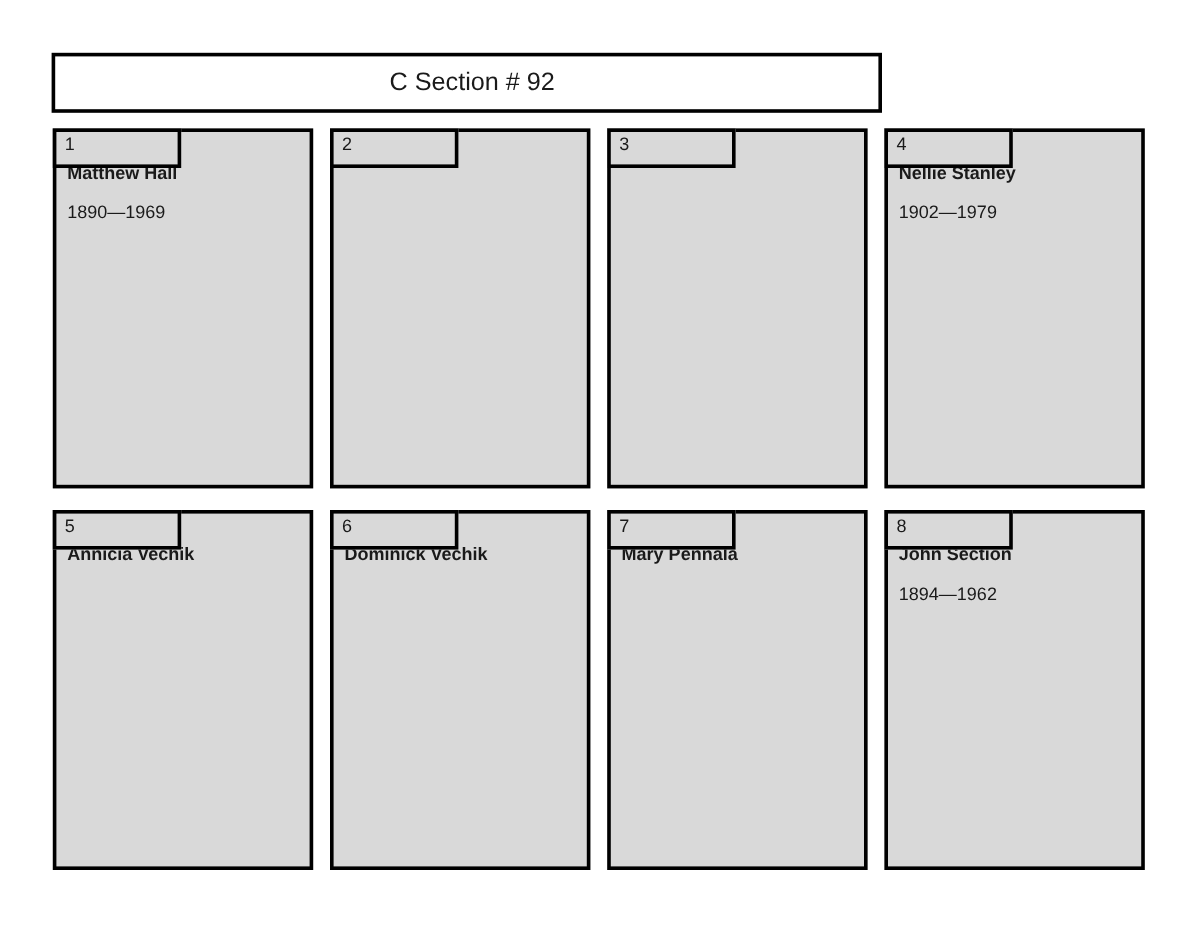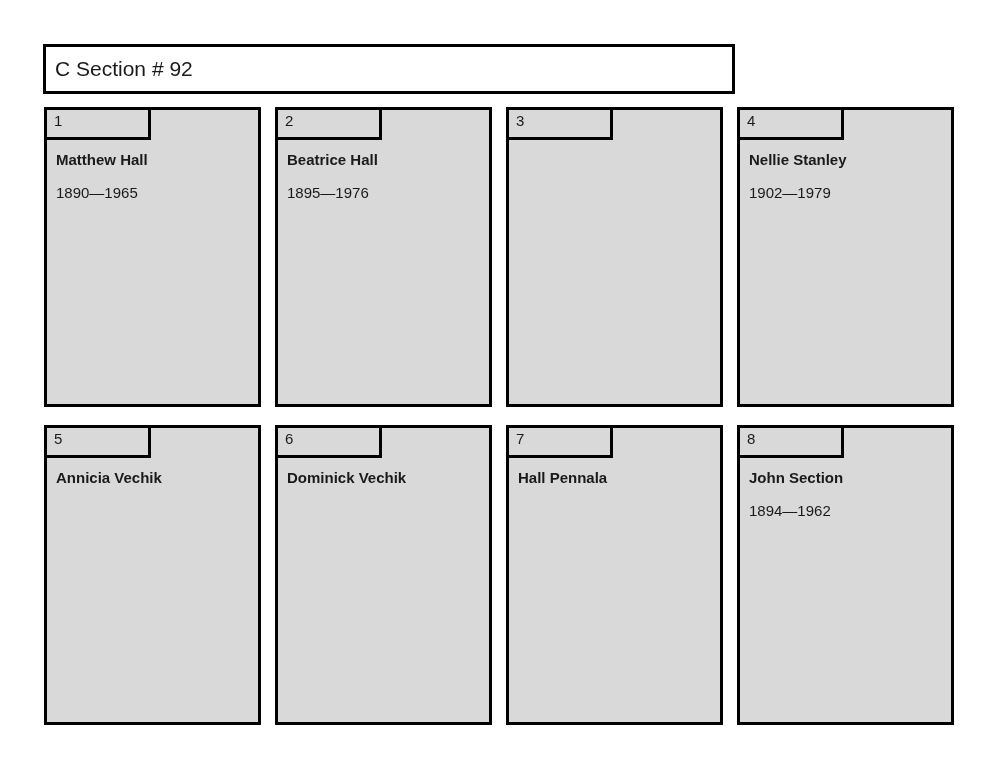--- a/index.html
+++ b/index.html
@@ -21,20 +21,21 @@
     left: 43px;
     top: 44px;
     width: 692px;
     height: 50px;
     background: #ffffff;
     border: 3px solid #000000;
     box-sizing: border-box;
     padding: 9px 0 0 9px;
     font-size: 21px;
     line-height: 1.2;
+    text-align: center;
   }
   .grid {
     position: absolute;
     left: 44px;
     top: 107px;
     display: grid;
     grid-template-columns: repeat(4, 217px);
     column-gap: 14px;
     grid-auto-rows: 300px;
     row-gap: 18px;
@@ -52,21 +53,21 @@
     width: 107px;
     height: 33px;
     background: #d9d9d9;
     border: 3px solid #000000;
     box-sizing: border-box;
     padding: 2px 0 0 7px;
     font-size: 15px;
     line-height: 1.2;
   }
   .card-body {
-    padding: 41px 8px 0 9px;
+    padding: 26px 8px 0 9px;
   }
   .name {
     font-weight: bold;
     font-size: 15px;
     line-height: 1.2;
   }
   .years {
     margin-top: 15px;
     font-size: 15px;
     line-height: 1.2;
@@ -82,31 +83,27 @@
   </div>
 
   <div class="grid">
 
     <div class="card">
       <div class="tab">
         <span>1</span>
       </div>
       <div class="card-body">
         <div class="name">Matthew Hall</div>
-        <div class="years">1890—1965</div>
+        <div class="years">1890—1969</div>
       </div>
     </div>
 
     <div class="card">
       <div class="tab">
         <span>2</span>
-      </div>
-      <div class="card-body">
-        <div class="name">Beatrice Hall</div>
-        <div class="years">1895—1976</div>
       </div>
     </div>
 
     <div class="card">
       <div class="tab">
         <span>3</span>
       </div>
     </div>
 
     <div class="card">
@@ -135,21 +132,21 @@
       <div class="card-body">
         <div class="name">Dominick Vechik</div>
       </div>
     </div>
 
     <div class="card">
       <div class="tab">
         <span>7</span>
       </div>
       <div class="card-body">
-        <div class="name">Hall Pennala</div>
+        <div class="name">Mary Pennala</div>
       </div>
     </div>
 
     <div class="card">
       <div class="tab">
         <span>8</span>
       </div>
       <div class="card-body">
         <div class="name">John Section</div>
         <div class="years">1894—1962</div>

